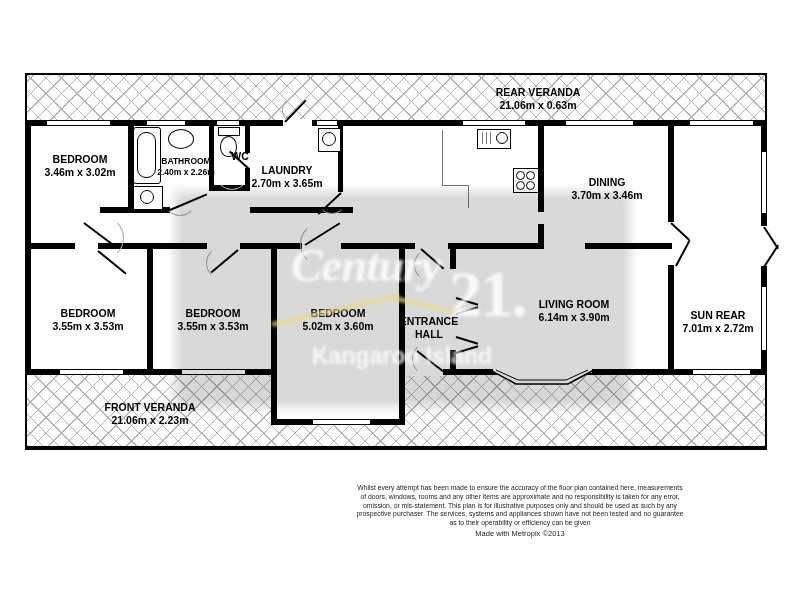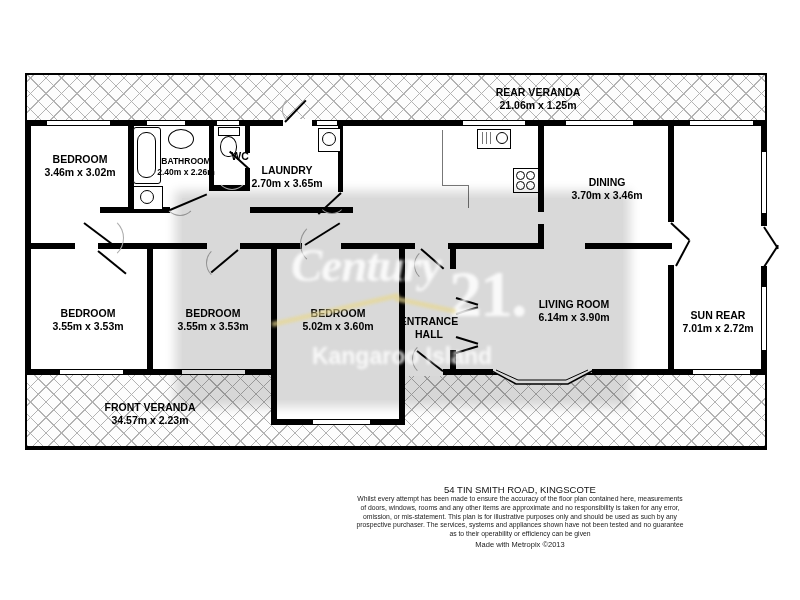--- a/index.html
+++ b/index.html
@@ -165,21 +165,21 @@
   <div class="thin" style="left:456px;top:313px;width:23px;transform:rotate(-17deg);"></div>
   <div class="thin" style="left:456px;top:336px;width:23px;transform:rotate(17deg);"></div>
   <div class="thin" style="left:456px;top:352px;width:23px;transform:rotate(-17deg);"></div>
   <div class="thin" style="left:671px;top:222px;width:25px;transform:rotate(43deg);"></div>
   <div class="thin" style="left:676px;top:265px;width:29px;transform:rotate(-62deg);"></div>
   <div class="thin" style="left:764px;top:226px;width:26px;transform:rotate(57deg);"></div>
   <div class="thin" style="left:764px;top:266px;width:26px;transform:rotate(-57deg);"></div>
 
   <div class="rlabel" style="left:538px;top:86px;">
     <div>REAR VERANDA</div>
-    <div>21.06m x 1.25m</div>
+    <div>21.06m x 0.63m</div>
   </div>
   <div class="rlabel" style="left:80px;top:153px;">
     <div>BEDROOM</div>
     <div>3.46m x 3.02m</div>
   </div>
   <div class="rlabel small" style="left:186px;top:156px;">
     <div>BATHROOM</div>
     <div>2.40m x 2.26m</div>
   </div>
   <div class="rlabel" style="left:240px;top:150px;">
@@ -211,34 +211,33 @@
   <div class="rlabel" style="left:574px;top:298px;">
     <div>LIVING ROOM</div>
     <div>6.14m x 3.90m</div>
   </div>
   <div class="rlabel" style="left:718px;top:309px;">
     <div>SUN REAR</div>
     <div>7.01m x 2.72m</div>
   </div>
   <div class="rlabel" style="left:150px;top:401px;">
     <div>FRONT VERANDA</div>
-    <div>34.57m x 2.23m</div>
+    <div>21.06m x 2.23m</div>
   </div>
 
   <div id="wm-box"></div>
   <div id="wm-text">
     <span class="wm-brand">Century</span>
     <span class="wm-num">21.</span>
     <div class="wm-gold" style="left:272px;top:322px;width:130px;background:#e8d88e;transform:rotate(-13deg);"></div>
     <div class="wm-gold" style="left:395px;top:296px;width:62px;background:#e8d88e;transform:rotate(12deg);"></div>
     <div class="wm-region">Kangaroo Island</div>
   </div>
 
   <div id="footer">
-    <div class="addr">54 TIN SMITH ROAD, KINGSCOTE</div>
     <div class="disc">Whilst every attempt has been made to ensure the accuracy of the floor plan contained here, measurements</div>
     <div class="disc">of doors, windows, rooms and any other items are approximate and no responsibility is taken for any error,</div>
     <div class="disc">omission, or mis-statement. This plan is for illustrative purposes only and should be used as such by any</div>
     <div class="disc">prospective purchaser. The services, systems and appliances shown have not been tested and no guarantee</div>
     <div class="disc">as to their operability or efficiency can be given</div>
     <div class="credit">Made with Metropix ©2013</div>
   </div>
 
 </div>
 

